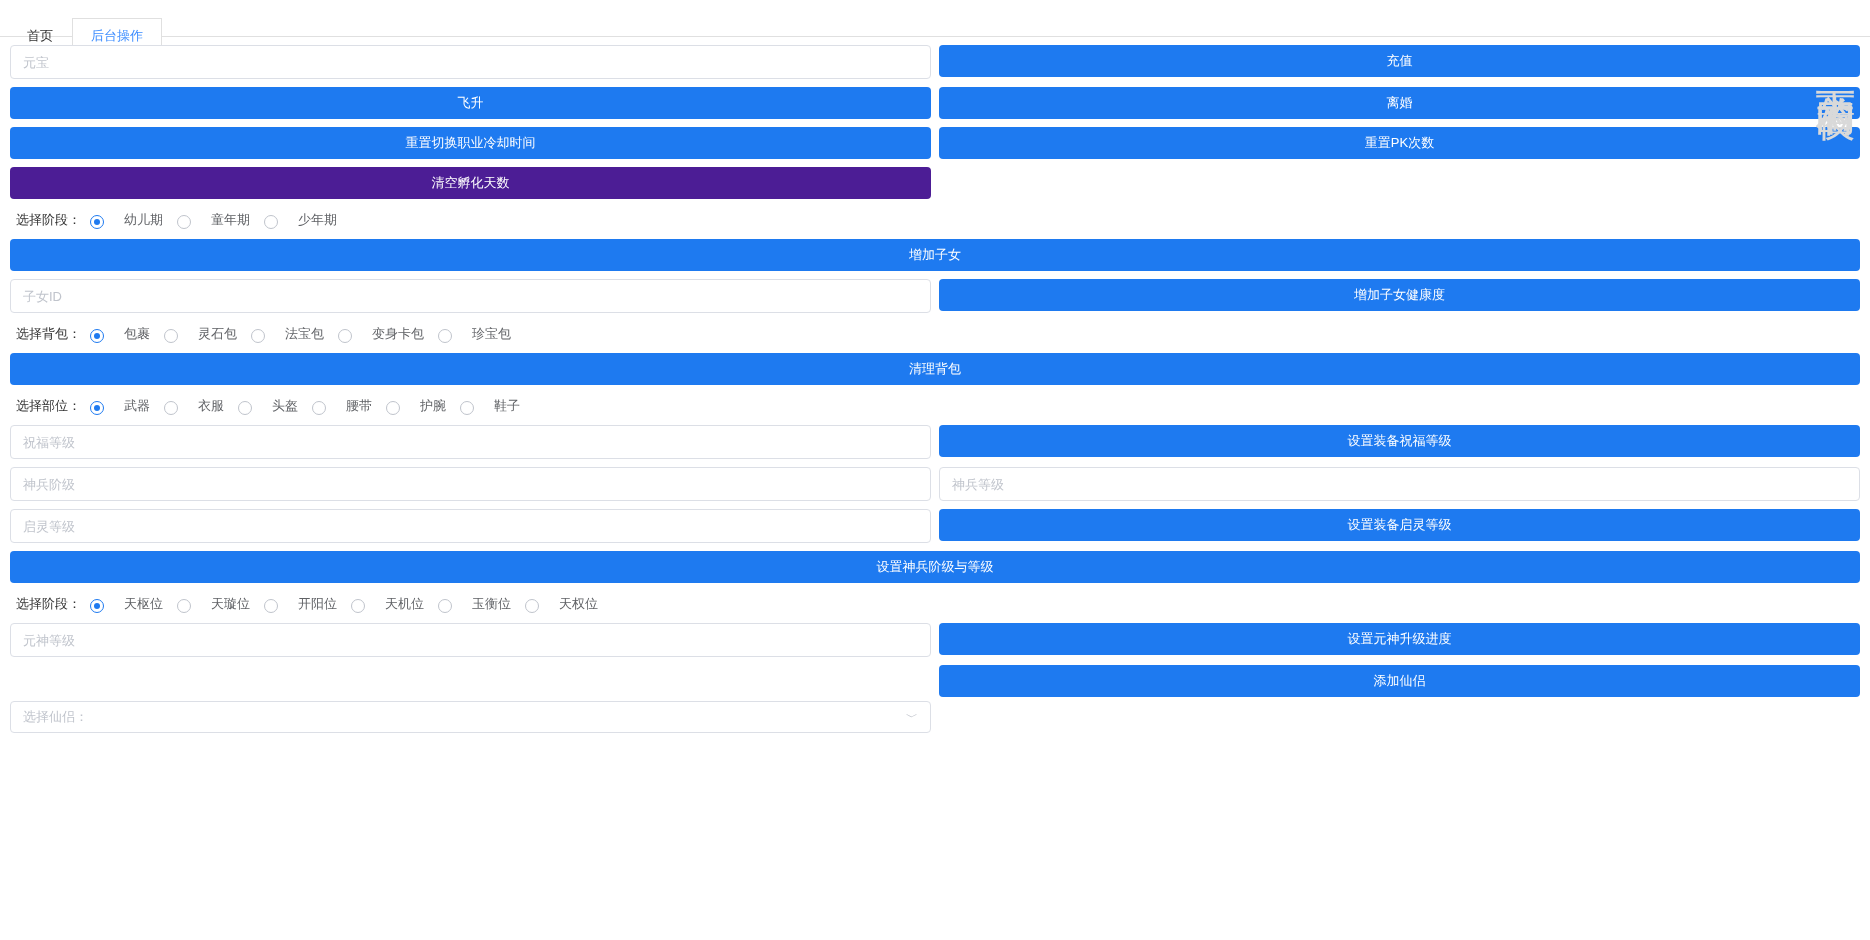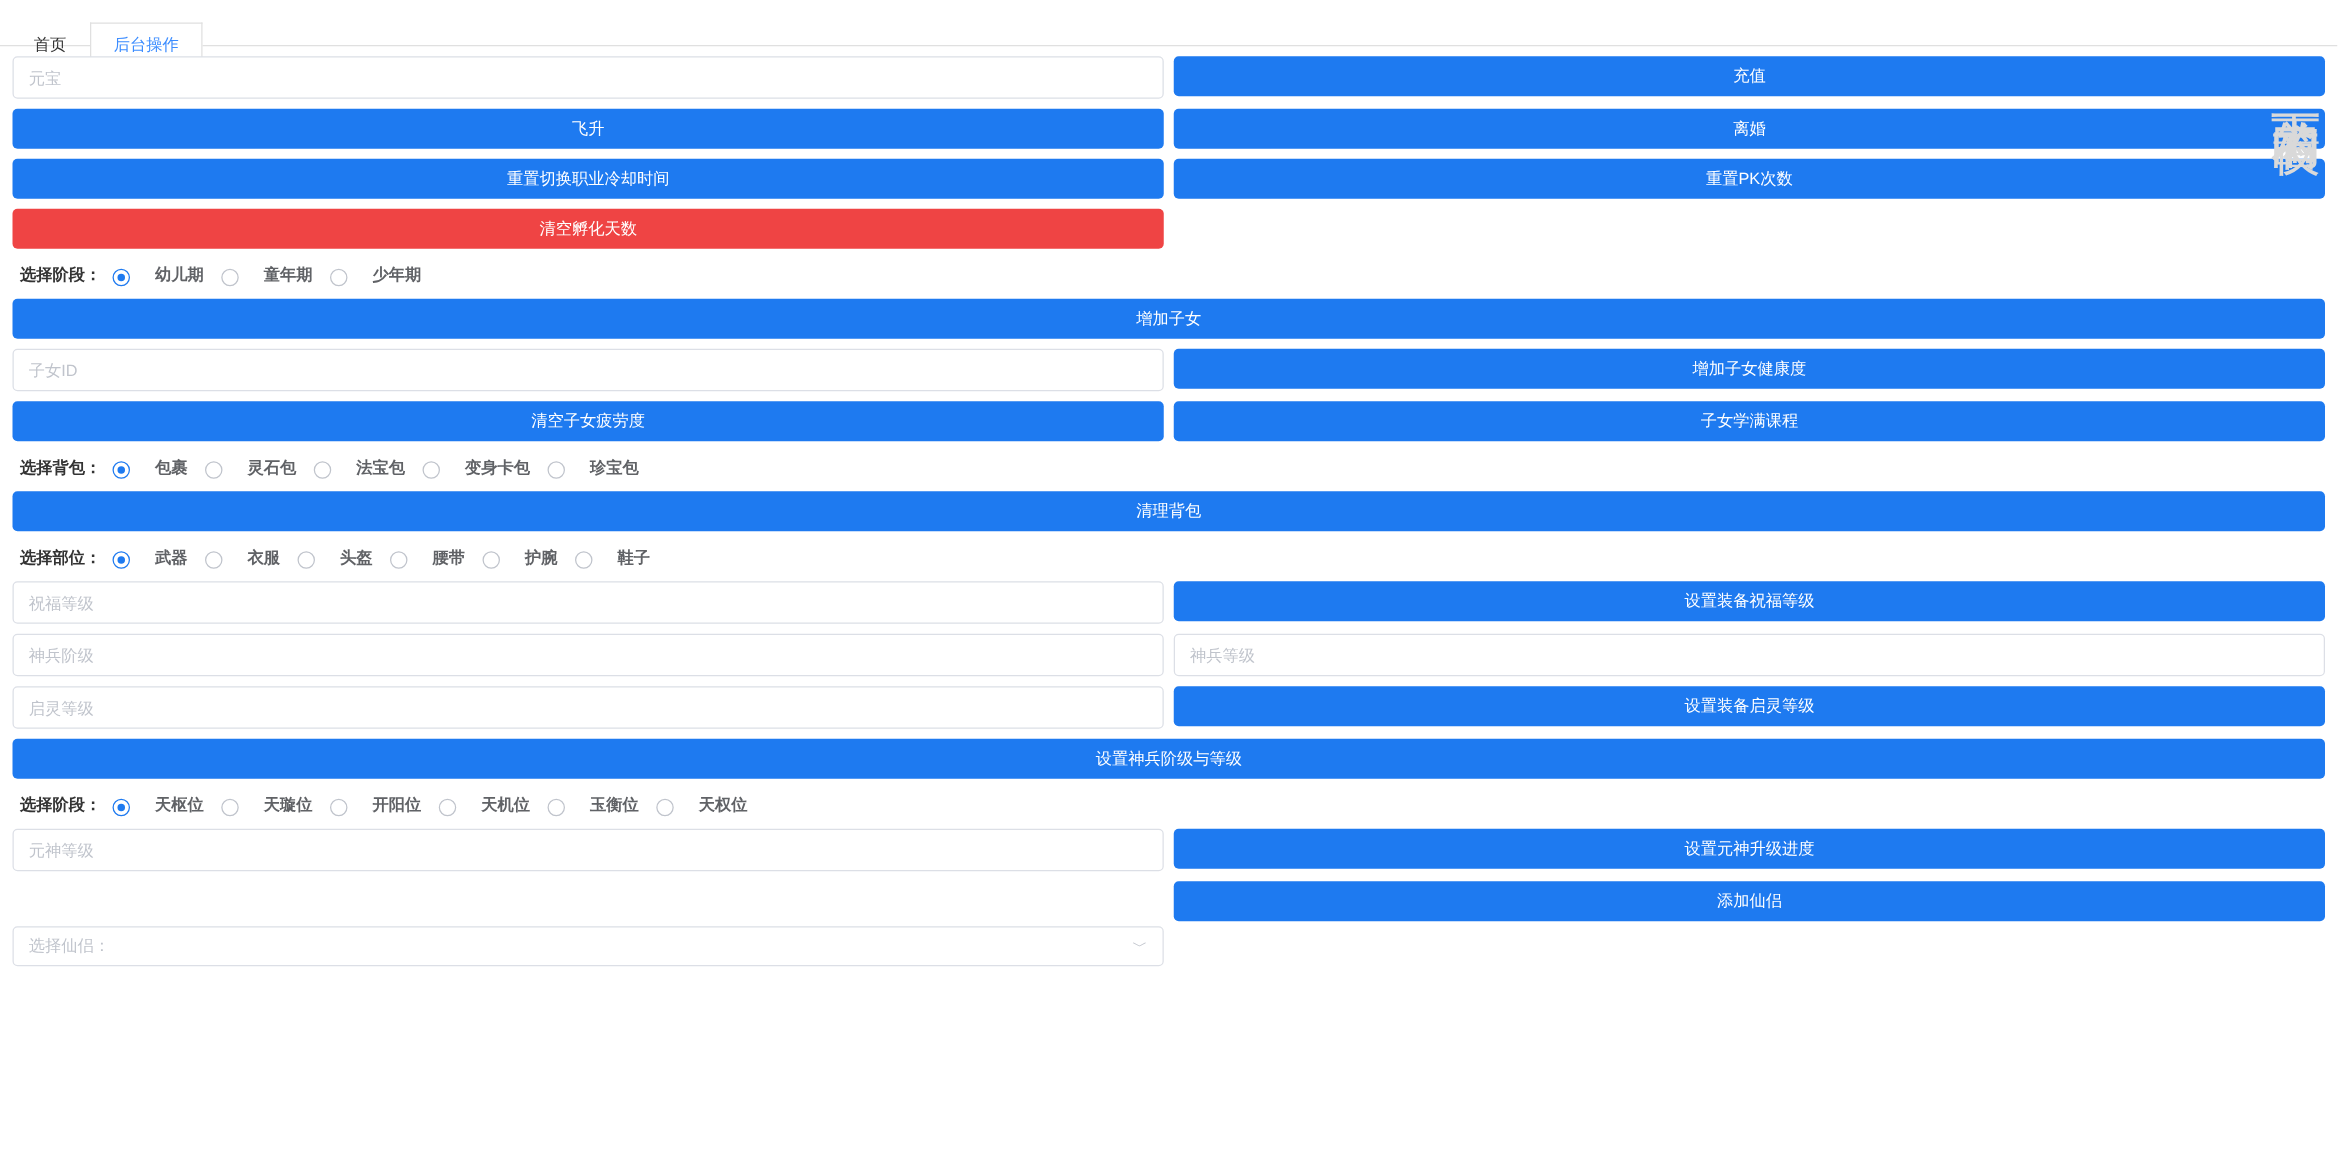--- a/index.html
+++ b/index.html
@@ -28,23 +28,23 @@
   cursor: pointer;
   margin-top: 36px;
 }
 .select .chevron { color: #c0c4cc; font-size: 12px; }
 
 .btn {
   width: 100%; height: 32px; background: #1e7af0; color: #fff; border: none;
   border-radius: 4px; font-size: 13px; cursor: pointer; text-align: center;
   display: flex; align-items: center; justify-content: center;
 }
-.btn.light { background: #ef4444; }
-
-.radio-row { display: flex; align-items: center; gap: 0; padding: 4px 0; margin-bottom: 6px; font-weight: bold; }
+.btn.light { background: #4c1d95; }
+
+.radio-row { display: flex; align-items: center; gap: 0; padding: 4px 0; margin-bottom: 6px; }
 .radio-label { width: 80px; color: #333; padding-left: 6px; }
 .radio-group { display: flex; gap: 8px; flex-wrap: wrap; }
 .radio-item { display: flex; align-items: flex-end; gap: 20px; cursor: pointer; margin-right: 6px; }
 .radio-btn {
   width: 14px; height: 14px; border-radius: 50%; border: 1px solid #c0c4cc;
   display: inline-flex; align-items: center; justify-content: center; background: #fff;
 }
 .radio-btn.checked { border-color: #1e7af0; }
 .radio-btn.checked::after { content: ""; width: 6px; height: 6px; border-radius: 50%; background: #1e7af0; }
 .radio-text { color: #606266; font-size: 13px; }
@@ -119,28 +119,20 @@
     <button class="btn full">增加子女</button>
   </div>
 
   <div class="row">
     <div class="col"><input class="input" placeholder="子女ID" style=""></div>
     <div class="col">
         <button class="btn">增加子女健康度</button>
       </div>
   </div>
 
-  <div class="row">
-    <div class="col">
-        <button class="btn">清空子女疲劳度</button>
-      </div>
-    <div class="col">
-        <button class="btn">子女学满课程</button>
-      </div>
-  </div>
 
   <div class="radio-row">
     <div class="radio-label">选择背包：</div>
     <div class="radio-group" id="radio-bag">
         <label class="radio-item">
           <span class="radio-btn checked"></span>
           <span class="radio-text">包裹</span>
         </label>
         <label class="radio-item">
           <span class="radio-btn"></span>

